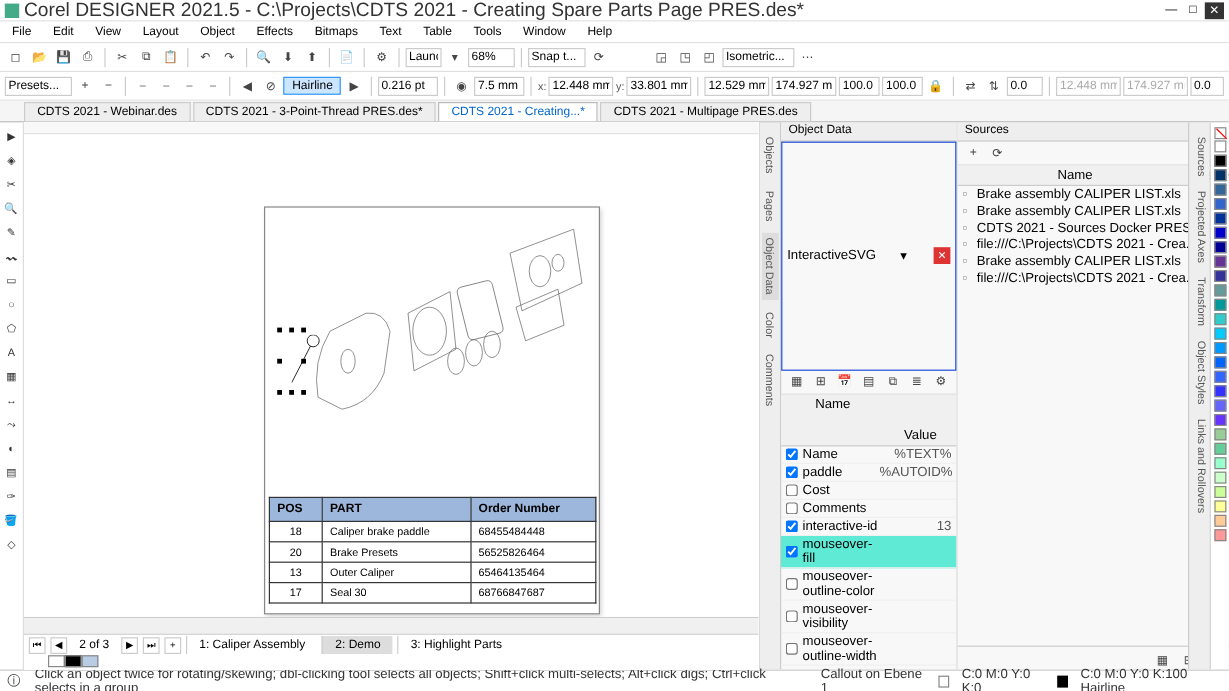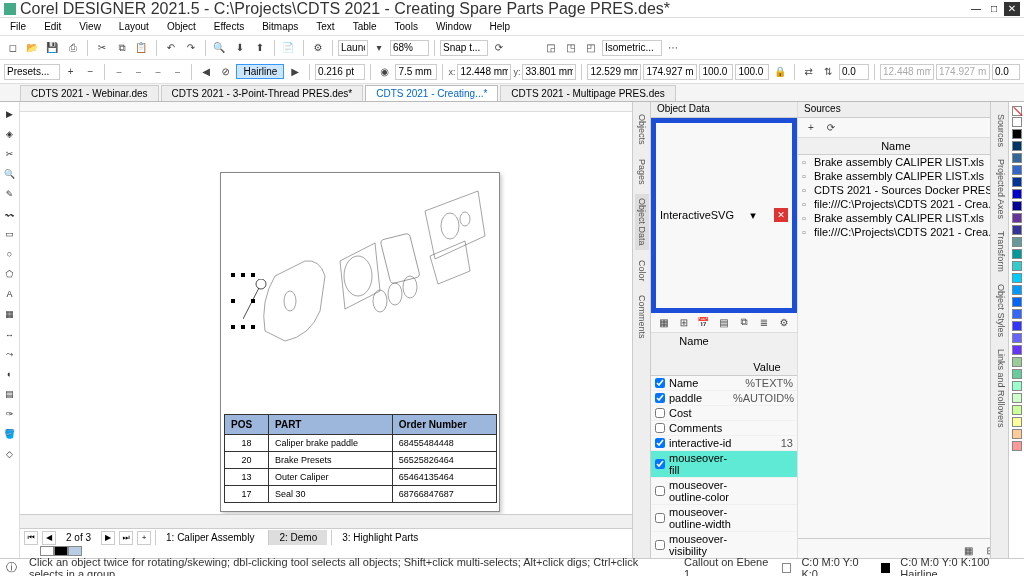--- a/index.html
+++ b/index.html
@@ -38,21 +38,21 @@
 .pn-btn { width: 14px; height: 14px; border: 1px solid #ccc; display: inline-flex; align-items: center; justify-content: center; font-size: 8px; cursor: pointer; }
 .pn-text { font-size: 10px; padding: 0 6px; }
 .page-tab { padding: 2px 10px; font-size: 10px; cursor: pointer; border-left: 1px solid #ccc; }
 .page-tab.active { background: #ddd; }
 .docker-strip { width: 18px; background: #eee; border-left: 1px solid #ccc; display: flex; flex-direction: column; align-items: center; padding-top: 8px; gap: 6px; }
 .docker-vtab { writing-mode: vertical-rl; font-size: 9px; padding: 4px 2px; color: #555; cursor: pointer; }
 .right-panels { width: 340px; background: #f8f8f8; border-left: 1px solid #ccc; display: flex; }
 .docker { flex: 1; display: flex; flex-direction: column; border-right: 1px solid #ddd; }
 .docker-title { height: 16px; background: #eee; padding: 1px 6px; font-size: 10px; border-bottom: 1px solid #ccc; }
 .docker-toolbar { height: 20px; display: flex; align-items: center; padding: 0 4px; gap: 2px; border-bottom: 1px solid #ddd; }
-.od-combo { border: 5px solid #1d4ed8; padding: 1px 4px; font-size: 10px; flex: 1; display: flex; justify-content: space-between; align-items: center; }
+.od-combo { border: 1px solid #1d4ed8; padding: 1px 4px; font-size: 10px; flex: 1; display: flex; justify-content: space-between; align-items: center; }
 .od-red { width: 14px; height: 14px; background: #d33; color: #fff; display: inline-flex; align-items: center; justify-content: center; font-size: 9px; margin-left: 2px; }
 .od-grid { flex: 1; overflow: auto; }
 .od-header { display: flex; background: #f0f0f0; border-bottom: 1px solid #ccc; font-size: 10px; }
 .od-header div { padding: 2px 4px; }
 .od-header .c1 { flex: 1; text-align: center; }
 .od-header .c2 { width: 60px; text-align: center; margin-top: 26px; }
 .od-row { display: flex; align-items: center; padding: 1px 4px; font-size: 10px; border-bottom: 1px solid #f0f0f0; }
 .od-row.sel { background: #5eead4; }
 .od-row input[type=checkbox] { margin-right: 4px; width: 10px; height: 10px; }
 .od-row .nm { flex: 1; }
@@ -357,26 +357,26 @@
             <span class="nm">mouseover-fill</span>
             <span class="vl"></span>
           </div>
           <div class="od-row">
             <input type="checkbox" style="">
             <span class="nm">mouseover-outline-color</span>
             <span class="vl"></span>
           </div>
           <div class="od-row">
             <input type="checkbox" style="">
+            <span class="nm">mouseover-visibility</span>
+            <span class="vl"></span>
+          </div>
+          <div class="od-row">
+            <input type="checkbox" style="">
             <span class="nm">mouseover-outline-width</span>
-            <span class="vl"></span>
-          </div>
-          <div class="od-row">
-            <input type="checkbox" style="">
-            <span class="nm">mouseover-visibility</span>
             <span class="vl"></span>
           </div>
           <div class="od-row">
             <input type="checkbox" style="">
             <span class="nm">mouseover-transparency</span>
             <span class="vl"></span>
           </div>
         </div>
     </div>
 

